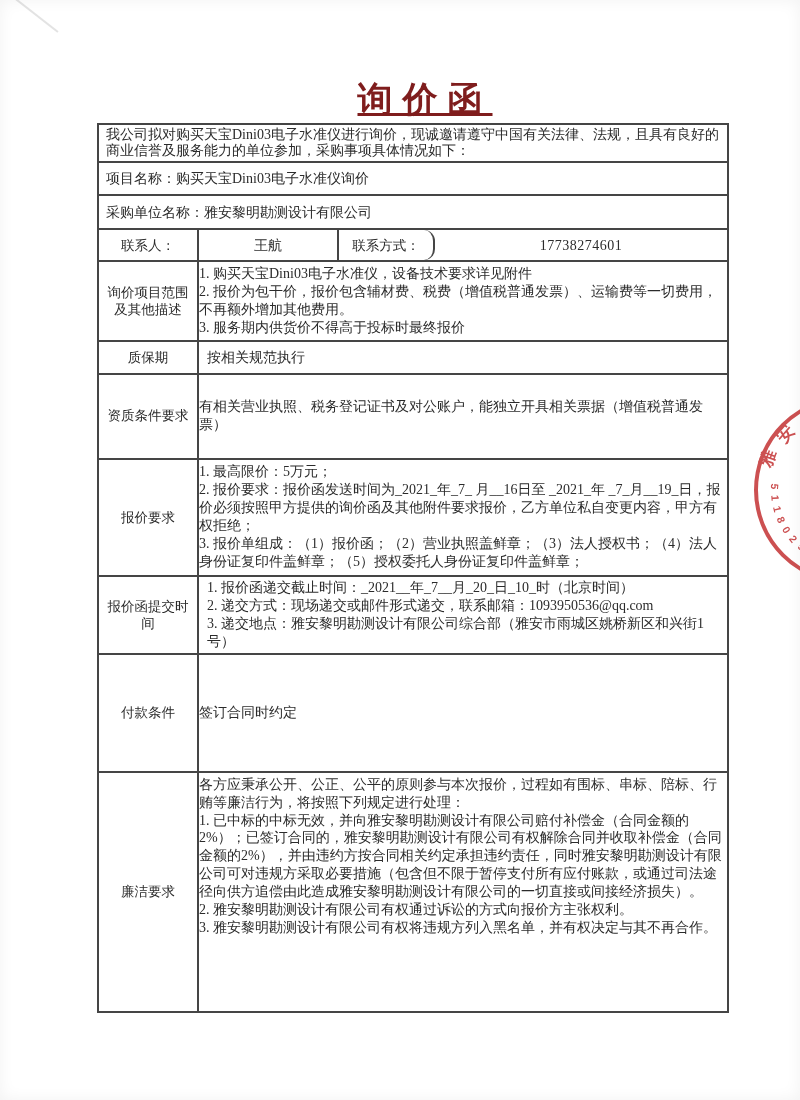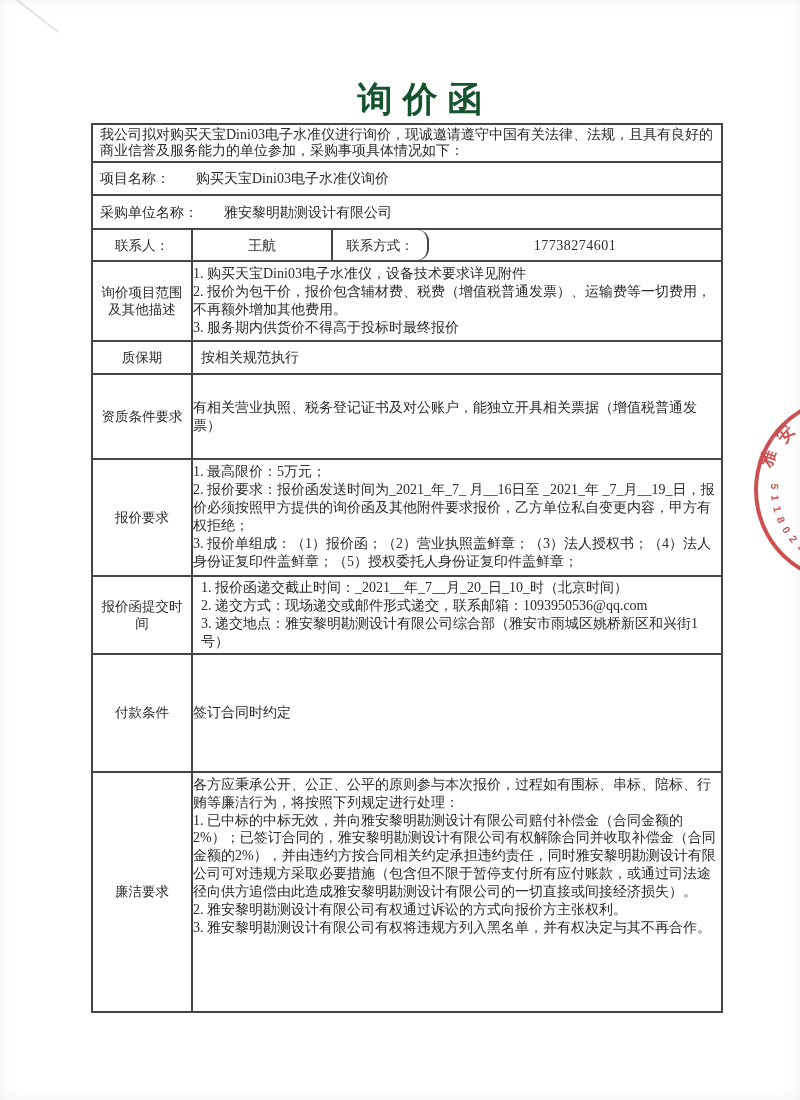--- a/index.html
+++ b/index.html
@@ -5,52 +5,52 @@
   html,body{margin:0;padding:0;}
   body{
     width:800px;height:1100px;position:relative;overflow:hidden;
     background:#ffffff;color:#2b2b2b;
     font-family:"Liberation Serif","DejaVu Serif",serif;
   }
   .scan-edge{position:absolute;inset:0;box-shadow:inset 0 0 16px rgba(0,0,0,.055);pointer-events:none;z-index:9;}
   .corner-fold{position:absolute;left:16px;top:-2px;width:54px;height:2px;background:#e3e3e3;transform:rotate(38deg);transform-origin:left top;}
   .doc-title{
     position:absolute;top:76px;left:425px;transform:translateX(-50%);
-    font-size:35px;font-weight:bold;letter-spacing:10px;white-space:nowrap;color:#14532d;
+    font-size:35px;font-weight:bold;letter-spacing:10px;white-space:nowrap;color:#7f1d1d;text-decoration:underline;
   }
   .doc-table{
-    position:absolute;left:91px;top:123px;width:632px;
+    position:absolute;left:97px;top:123px;width:632px;
     border:2px solid #454545;box-sizing:border-box;background:transparent;
     font-size:14px;line-height:1.28;
   }
   .r{display:flex;border-bottom:2px solid #454545;box-sizing:border-box;}
   .r:last-child{border-bottom:none;}
   .lab{
     flex:0 0 100px;width:100px;box-sizing:border-box;
     border-right:2px solid #454545;
     display:flex;align-items:center;justify-content:center;
     text-align:center;padding:2px 2px;font-size:13.5px;
   }
   .lab.wide-pad{padding:2px 8px;}
   .con{flex:1;box-sizing:border-box;padding:3px 0;}
   .con.center{display:flex;align-items:center;}
   .con p{margin:0;}
-  .full{flex:1;box-sizing:border-box;padding:2px 7px;display:flex;align-items:center;gap:26px;}
+  .full{flex:1;box-sizing:border-box;padding:2px 7px;display:flex;align-items:center;}
   .intro-cell{line-height:1.16;padding:2px 7px;display:block;}
   .c-cell{box-sizing:border-box;display:flex;align-items:center;justify-content:center;text-align:center;}
   .c-name{flex:0 0 140px;border-right:2px solid #454545;}
   .c-plabel{flex:0 0 96px;border-right:2px solid #454545;font-size:13.5px;border-radius:11px;}
   .c-phone{flex:1;letter-spacing:.5px;}
   .min-intro{min-height:30px;}
   .min-project{min-height:33px;}
   .min-purchaser{min-height:34px;}
   .min-contact{min-height:32px;}
   .min-scope{min-height:72px;}
   .min-warranty{min-height:33px;gap:8px;}
-  .min-qual{min-height:85px;}
+  .min-qual{min-height:85px;font-family:Liberation Mono, monospace;}
   .min-quote{min-height:117px;}
   .min-submit{min-height:56px;}
   .min-pay{min-height:118px;}
   .min-integrity{min-height:238px;}
   .stamp{position:absolute;left:740px;top:390px;width:60px;height:205px;z-index:5;opacity:.88;}
   .stamp circle{stroke:#c5393a;fill:none;}
   .stamp text{fill:#c5393a;}
   .stamp .digit{font-family:"Liberation Sans","DejaVu Sans",sans-serif;font-size:10.5px;font-weight:700;}
   .stamp .zi{font-size:17px;font-weight:700;}
 </style>

